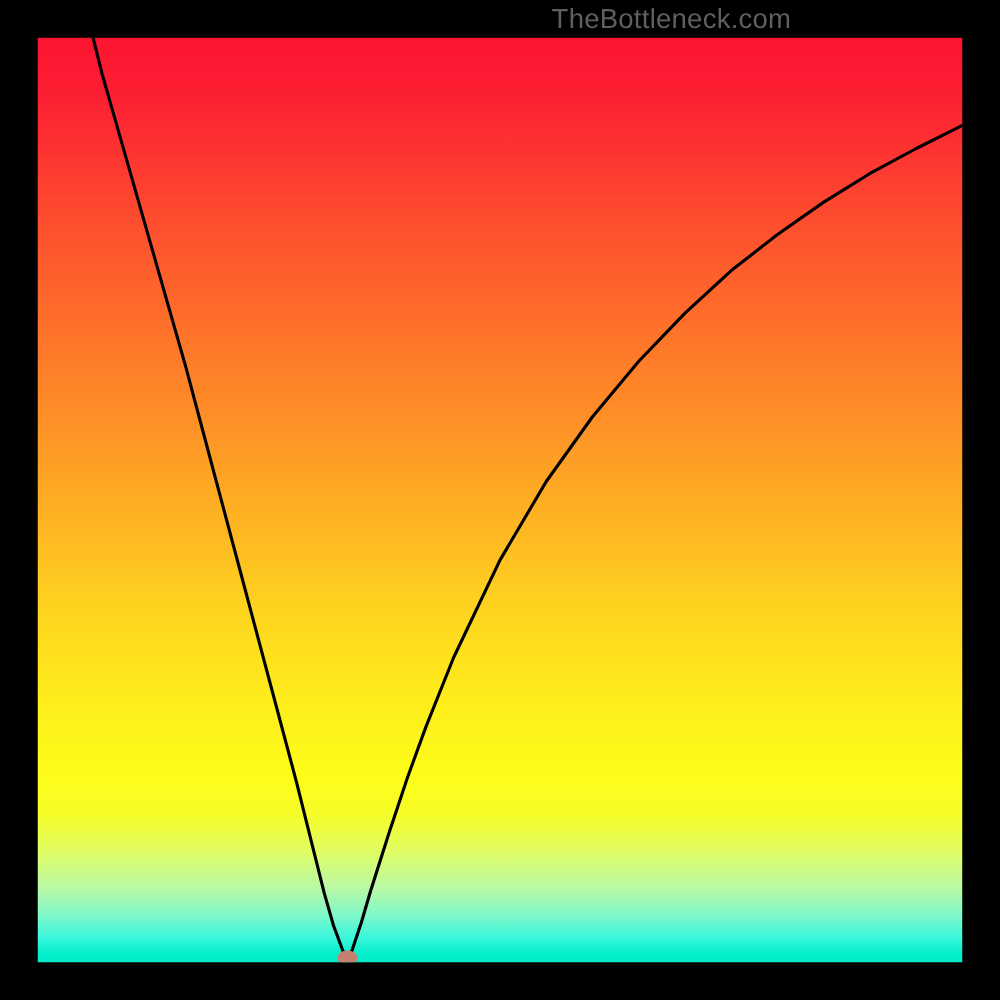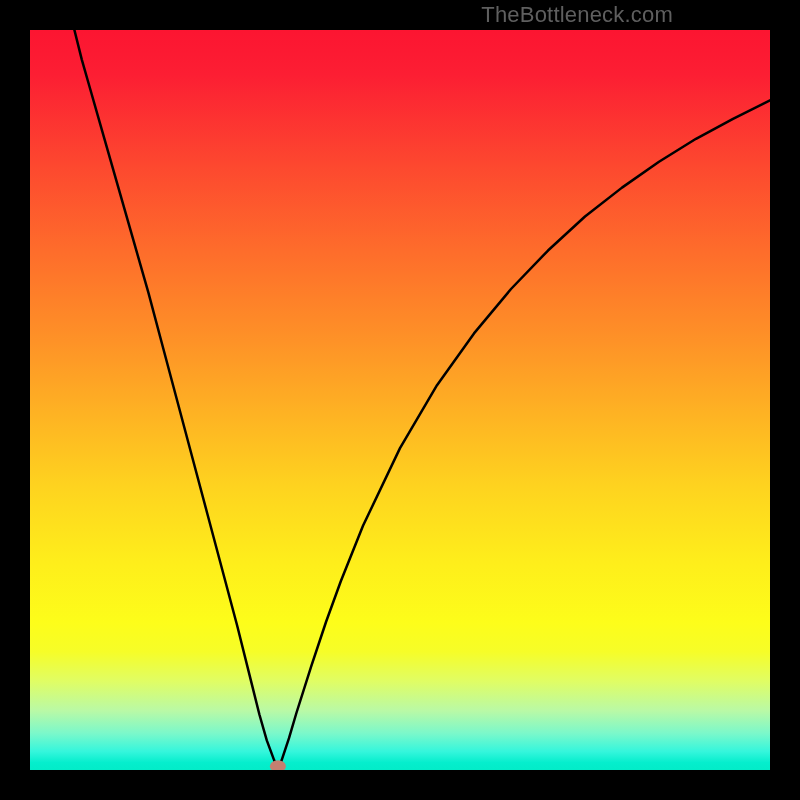--- a/index.html
+++ b/index.html
@@ -11,21 +11,20 @@
     overflow: hidden;
     font-family: Arial, Helvetica, sans-serif;
   }
   .frame {
     position: absolute;
     top: 0;
     left: 0;
     width: 641px;
     height: 800px;
     background: #000;
-    padding-left: 40px;
   }
   .watermark {
     position: absolute;
     top: 2px;
     right: 8px;
     color: #5f5f5f;
     font-size: 22px;
     font-weight: 400;
     letter-spacing: 0.2px;
     pointer-events: none;

